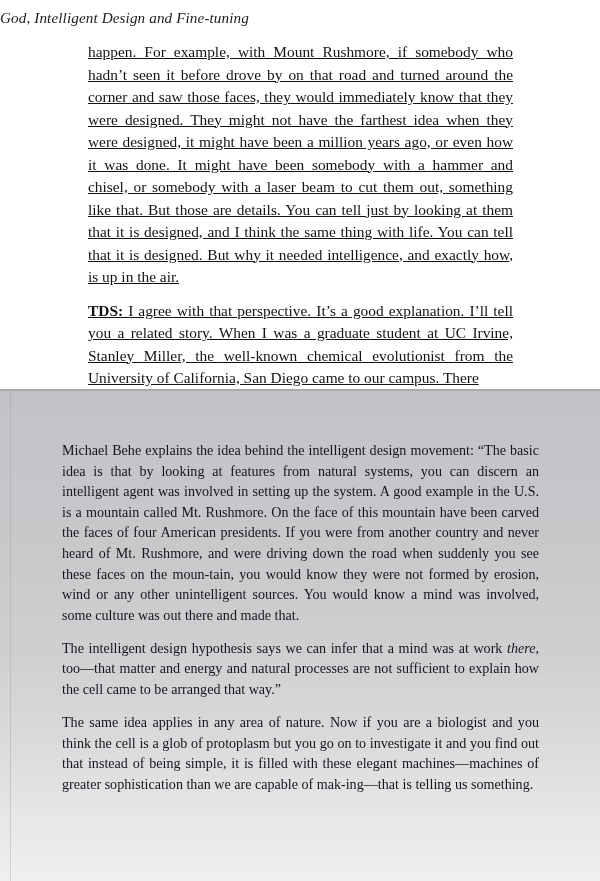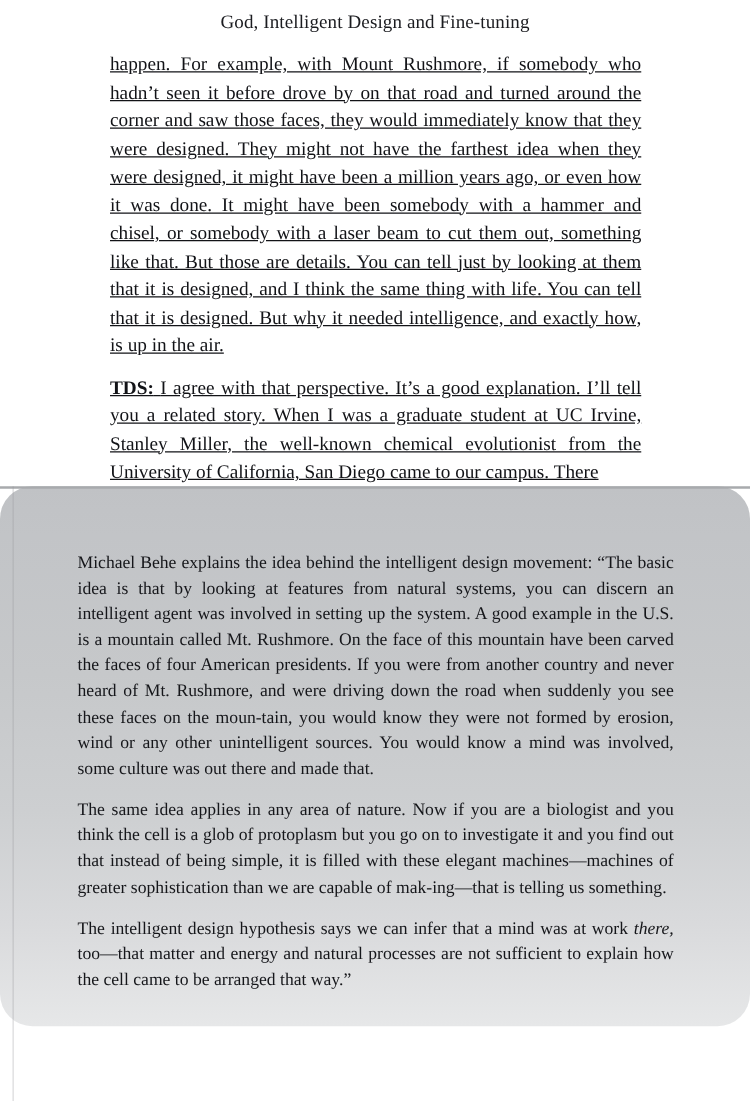--- a/index.html
+++ b/index.html
@@ -18,21 +18,22 @@
 
   
   .page-header {
     position: absolute;
     top: 0;
     left: 0;
     width: 600px;
     height: 36px;
     display: flex;
     align-items: center;
-    justify-content: center;
+    justify-content: flex-start;
+    font-style: italic;
   }
   .page-header .running-head {
     font-size: 15.2px;
     letter-spacing: 0.1px;
     color: #1b1c20;
     white-space: nowrap;
   }
 
   
   .body-column {
@@ -57,33 +58,32 @@
   .speaker-tag {
     font-weight: bold;
   }
 
   
   .sidebar-box {
     position: absolute;
     left: 0;
     top: 389px;
     width: 600px;
-    height: 432px;
+    height: 492px;
     background-image: linear-gradient(
       to bottom,
       #c0c2c5 0px,
       #c2c4c7 40px,
       #c6c8ca 150px,
       #cdcfd1 260px,
       #d9dadc 350px,
       #e6e7e8 430px,
       #eeeeef 480px,
       #f0f0f1 492px
     );
-    border-radius: 26px;
   }
   .sidebar-box-topline {
     position: absolute;
     left: 0;
     top: 0;
     width: 600px;
     height: 1.5px;
     background: #a8aaad;
   }
   .sidebar-box-edgeline {
@@ -133,18 +133,18 @@
 </div>
 
 <div class="sidebar-box">
   <div class="sidebar-box-topline"></div>
   <div class="sidebar-box-edgeline"></div>
 
   <div class="sidebar-content">
 
     <p class="sidebar-paragraph">Michael Behe explains the idea behind the intelligent design movement: “The basic idea is that by looking at features from natural systems, you can discern an intelligent agent was involved in setting up the system. A good example in the U.S. is a mountain called Mt. Rushmore. On the face of this mountain have been carved the faces of four American presidents. If you were from another country and never heard of Mt. Rushmore, and were driving down the road when suddenly you see these faces on the moun-tain, you would know they were not formed by erosion, wind or any other unintelligent sources. You would know a mind was involved, some culture was out there and made that.</p>
 
+    <p class="sidebar-paragraph"><span>The intelligent design hypothesis says we can infer that a mind was at work </span><span class="emph-italic">there,</span><span> too—that matter and energy and natural processes are not sufficient to explain how the cell came to be arranged that way.”</span></p>
+
     <p class="sidebar-paragraph">The same idea applies in any area of nature. Now if you are a biologist and you think the cell is a glob of protoplasm but you go on to investigate it and you find out that instead of being simple, it is filled with these elegant machines—machines of greater sophistication than we are capable of mak-ing—that is telling us something.</p>
-
-    <p class="sidebar-paragraph"><span>The intelligent design hypothesis says we can infer that a mind was at work </span><span class="emph-italic">there,</span><span> too—that matter and energy and natural processes are not sufficient to explain how the cell came to be arranged that way.”</span></p>
 
   </div>
 </div>
 
 </body></html>

